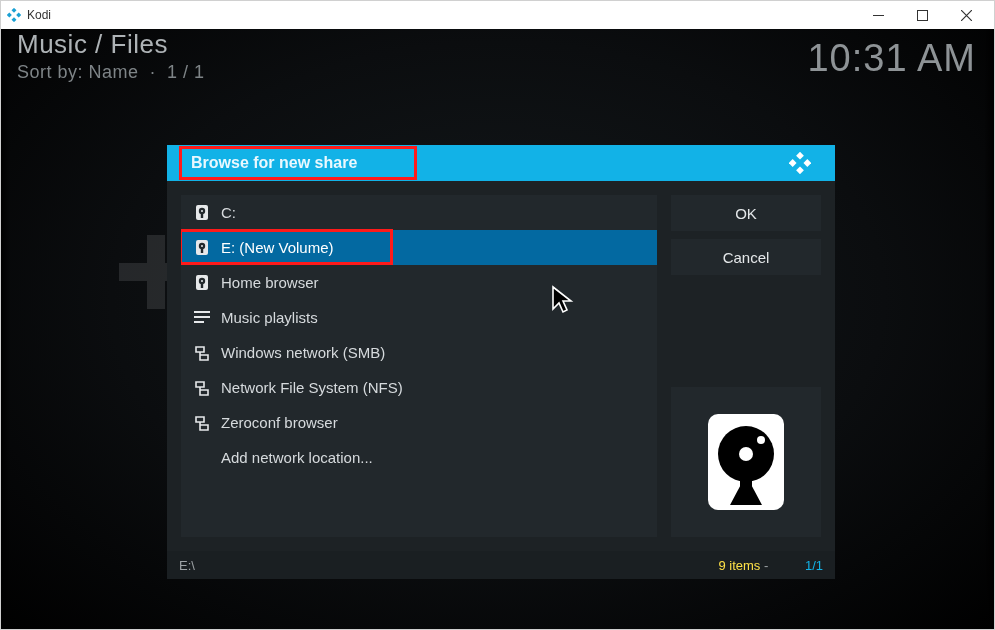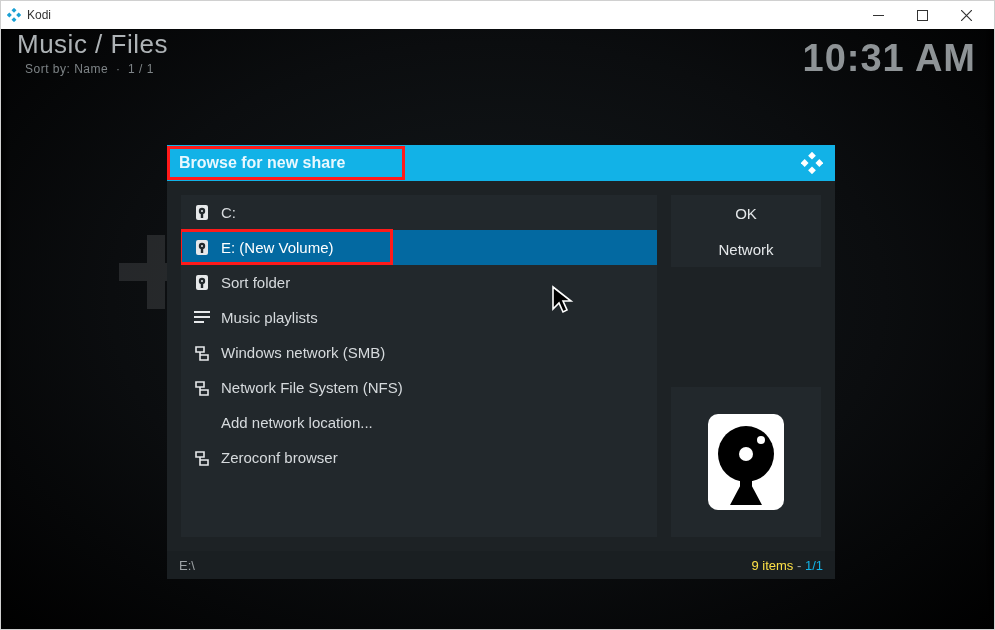--- a/index.html
+++ b/index.html
@@ -26,37 +26,37 @@
     color: #cfd3d6; overflow: hidden;
   }
   .gradient-edge-left, .gradient-edge-right {
     position: absolute; top: 0; bottom: 0; width: 10px; pointer-events: none;
   }
   .gradient-edge-left { left: 0; background: linear-gradient(90deg, #000, transparent); }
   .gradient-edge-right { right: 0; background: linear-gradient(270deg, #000, transparent); }
   .breadcrumb {
     position: absolute; left: 16px; top: 0; color: #aeb3b6; font-size: 26px; font-weight: 300; letter-spacing: 0.5px;
   }
-  .breadcrumb .subline { font-size: 12px; color: #7e8487; margin-top: 2px; font-weight: 400; margin-left: 8px; }
+  .breadcrumb .subline { font-size: 18px; color: #7e8487; margin-top: 2px; font-weight: 400; }
   .clock {
-    position: absolute; right: 18px; top: 8px; color: #8e9396; font-size: 38px; font-weight: 700; letter-spacing: 1px; margin-left: 7px;
+    position: absolute; right: 18px; top: 8px; color: #8e9396; font-size: 38px; font-weight: 400; letter-spacing: 1px; margin-left: 7px;
   }
   .plus-card {
     position: absolute; left: 80px; top: 168px; width: 150px; height: 150px;
     display: flex; align-items: center; justify-content: center;
   }
   .plus-card svg { opacity: 0.18; }
   
   .dialog {
     position: absolute; left: 166px; top: 116px; width: 668px; height: 434px;
     display: flex; flex-direction: column;
   }
   .dialog-header {
     height: 36px; background: #12b2e7; display: flex; align-items: center;
-    padding: 0 12px; color: #e9f8fe; font-size: 16px; font-weight: 600;
+    padding: 0 24px; color: #e9f8fe; font-size: 16px; font-weight: 600;
   }
   .dialog-header .hflex { flex: 1; }
   .dialog-header-title-wrap { position: relative; }
   .red-highlight {
     position: absolute; border: 3px solid #ff1a1a; pointer-events: none;
   }
   .red-highlight.title-hl { left: -12px; top: -8px; width: 238px; height: 34px; }
   .dialog-body {
     flex: 1; background: #1d2225; display: flex; padding: 14px; gap: 14px;
     position: relative;
@@ -71,37 +71,37 @@
     position: relative;
   }
   .list-item.selected { background: #0369a1; color: #fff; }
   .list-item .icon-slot {
     width: 18px; height: 18px; display: flex; align-items: center; justify-content: center;
     color: #e6e8ea; flex-shrink: 0;
   }
   .list-item.no-icon .icon-slot { visibility: hidden; }
   .red-highlight.item-hl { left: -2px; top: -1px; width: 214px; height: 36px; }
   .side-panel {
-    width: 150px; display: flex; flex-direction: column; 
+    width: 150px; display: flex; flex-direction: column; gap: 8px;
   }
   .side-btn {
     height: 36px; background: #22282c; color: #e4e7e9; display: flex;
     align-items: center; justify-content: center; font-size: 15px;
   }
   .preview-box {
     margin-top: auto; width: 150px; height: 150px; background: #22282c;
     display: flex; align-items: center; justify-content: center;
   }
   .dialog-footer {
     height: 28px; background: #1a1f22; display: flex; align-items: center;
     padding: 0 12px; color: #9ea3a6; font-size: 13px;
   }
   .dialog-footer .fflex { flex: 1; }
   .dialog-footer .count .count-a { color: #fde047; }
-  .dialog-footer .count .count-b { color: #12b2e7; }
+  .dialog-footer .count .count-b { color: #12b2e7; margin-left: 33px; }
   .dialog-footer .count .count-sep { color: #9ea3a6; }
   
   .cursor {
     position: absolute; left: 550px; top: 256px; width: 28px; height: 30px;
     pointer-events: none; z-index: 60;
   }
   
   svg { display: block; }
 </style>
 </head>
@@ -202,21 +202,21 @@
                 </span>
                 <span>E: (New Volume)</span>
                 <div class="red-highlight item-hl"></div>
               </div>
               <div class="list-item">
                 <span class="icon-slot">
                   <svg width="16" height="17" viewBox="0 0 16 17">
                     <use href="#ico-drive"></use>
                   </svg>
                 </span>
-                <span>Sort folder</span>
+                <span>Home browser</span>
               </div>
               <div class="list-item">
                 <span class="icon-slot">
                   <svg width="16" height="17" viewBox="0 0 16 17">
                     <use href="#ico-playlist"></use>
                   </svg>
                 </span>
                 <span>Music playlists</span>
               </div>
               <div class="list-item">
@@ -227,38 +227,38 @@
                 </span>
                 <span>Windows network (SMB)</span>
               </div>
               <div class="list-item">
                 <span class="icon-slot">
                   <svg width="16" height="17" viewBox="0 0 16 17">
                     <use href="#ico-network"></use>
                   </svg>
                 </span>
                 <span>Network File System (NFS)</span>
+              </div>
+              <div class="list-item">
+                <span class="icon-slot">
+                  <svg width="16" height="17" viewBox="0 0 16 17">
+                    <use href="#ico-network"></use>
+                  </svg>
+                </span>
+                <span>Zeroconf browser</span>
               </div>
               <div class="list-item no-icon">
                 <span class="icon-slot"></span>
                 <span>Add network location...</span>
-              </div>
-              <div class="list-item">
-                <span class="icon-slot">
-                  <svg width="16" height="17" viewBox="0 0 16 17">
-                    <use href="#ico-network"></use>
-                  </svg>
-                </span>
-                <span>Zeroconf browser</span>
               </div>
             </div>
         </div>
         <div class="side-panel">
           <div class="side-btn">OK</div>
-          <div class="side-btn">Network</div>
+          <div class="side-btn">Cancel</div>
           <div class="preview-box">
             <span>
               <svg width="84" height="100" viewBox="0 0 84 100">
                   <rect x="4" y="2" width="76" height="96" rx="10" fill="#fff"></rect>
                   <circle cx="42" cy="42" r="28" fill="#000"></circle>
                   <circle cx="42" cy="42" r="7" fill="#fff"></circle>
                   <circle cx="57" cy="28" r="4" fill="#fff"></circle>
                   <path d="M42 63 L58 93 L26 93 Z" fill="#000"></path>
                   <rect x="36" y="60" width="12" height="18" fill="#000"></rect>
                 </svg>

